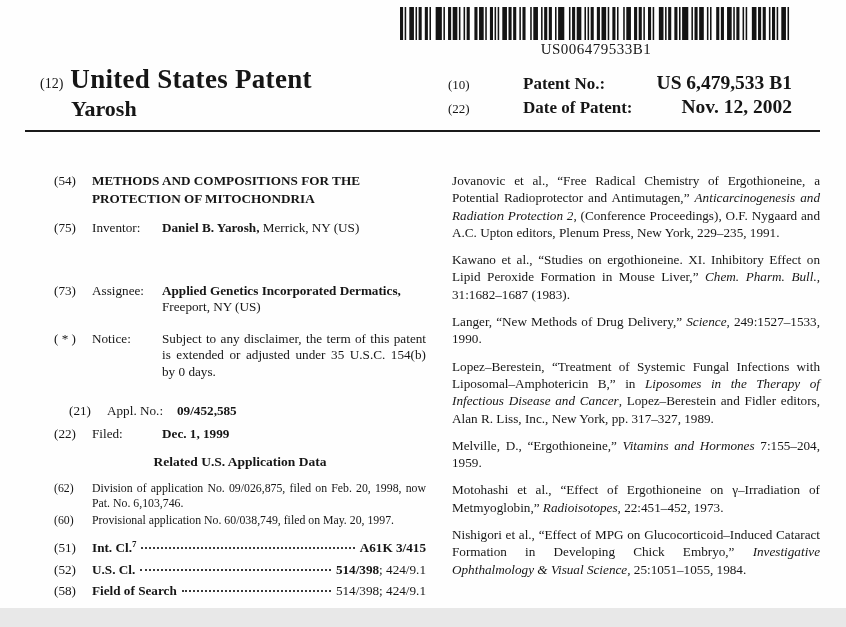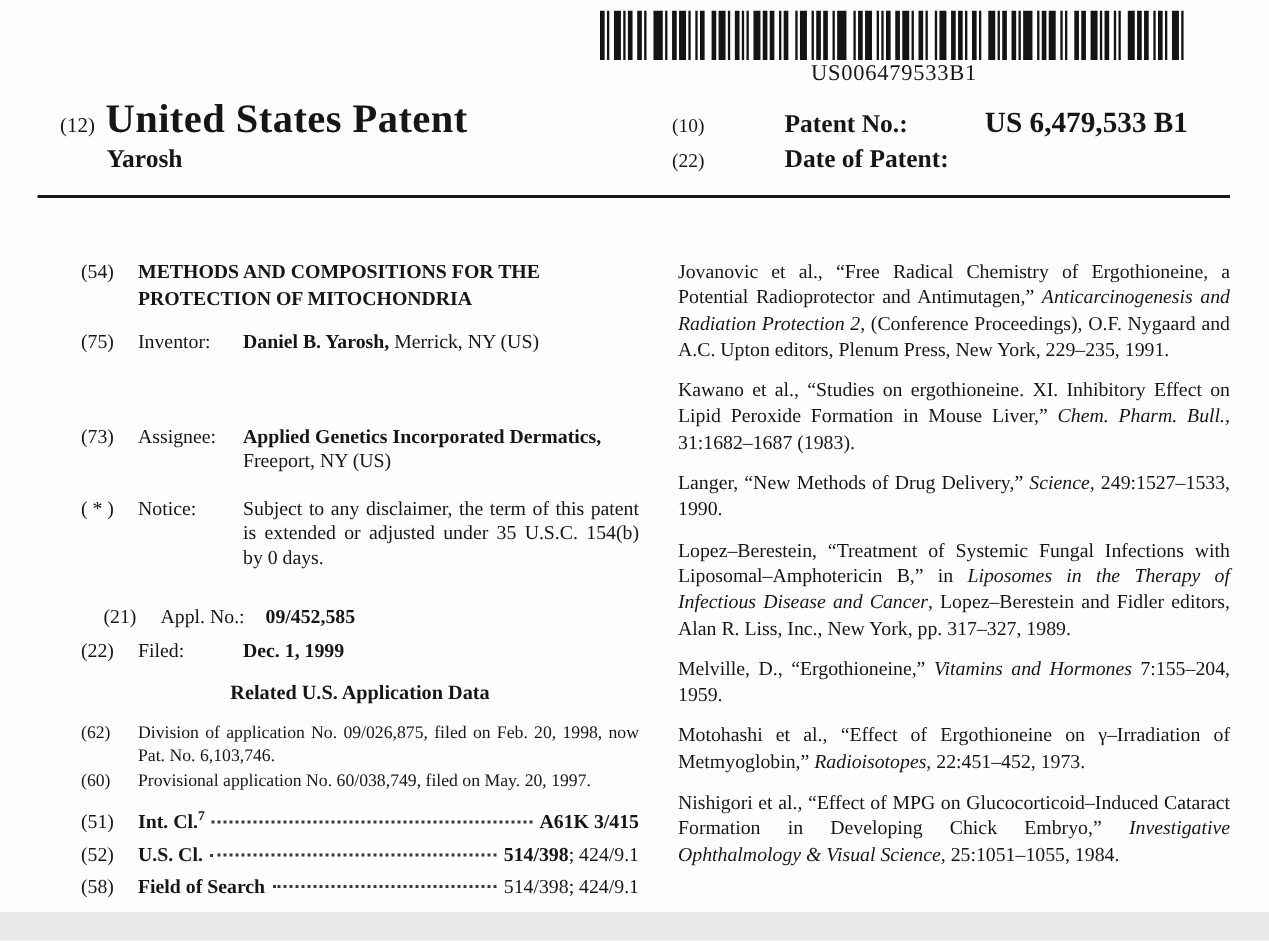--- a/index.html
+++ b/index.html
@@ -10,21 +10,21 @@
   }
   
   .barcode-wrap { position:absolute; left:400px; top:7px; width:392px; text-align:center; }
   .barcode-svg { display:block; width:392px; height:33px; }
   .barcode-text { font-size:15px; letter-spacing:0.5px; margin-top:1px; }
   
   .header-left { position:absolute; left:40px; top:64px; }
   .hl-row { display:flex; align-items:baseline; }
   .hl-num { font-size:14px; margin-right:7px; }
   .hl-title { font-size:27px; font-weight:bold; letter-spacing:0.3px; }
-  .hl-surname { font-size:17px; font-weight:bold; margin-left:31px; margin-top:1px; }
+  .hl-surname { font-size:22px; font-weight:bold; margin-left:31px; margin-top:1px; }
   .header-right { position:absolute; left:448px; top:72px; width:344px; }
   .hr-row { display:flex; align-items:baseline; margin-bottom:2px;gap:44px; }
   .hr-num { font-size:13px; width:31px; flex:none; }
   .hr-label { font-size:17px; font-weight:bold; white-space:nowrap; }
   .hr-value { flex:1; text-align:right; font-size:19.5px; font-weight:bold; white-space:nowrap; }
   .rule { position:absolute; left:25px; right:26px; top:130px; border-top:2px solid #1a1a1a; }
   
   .columns { position:absolute; top:172px; left:54px; width:766px; display:flex; gap:26px; }
   .col-left { width:372px; flex:none; font-size:13.2px; line-height:16.6px; }
   .col-right { flex:1; font-size:13.2px; line-height:17.3px; }
@@ -146,20 +146,21 @@
 
   <div class="header-right">
     <div class="hr-row">
       <span class="hr-num">(10)</span>
       <span class="hr-label">Patent No.:</span>
       <span class="hr-value">US 6,479,533 B1</span>
     </div>
     <div class="hr-row">
       <span class="hr-num">(22)</span>
       <span class="hr-label">Date of Patent:</span>
+      <span class="hr-value">Nov. 12, 2002</span>
     </div>
   </div>
 
   <div class="rule"></div>
 
   <div class="columns">
 
     <div class="col-left">
 
       <div class="row mb14">

